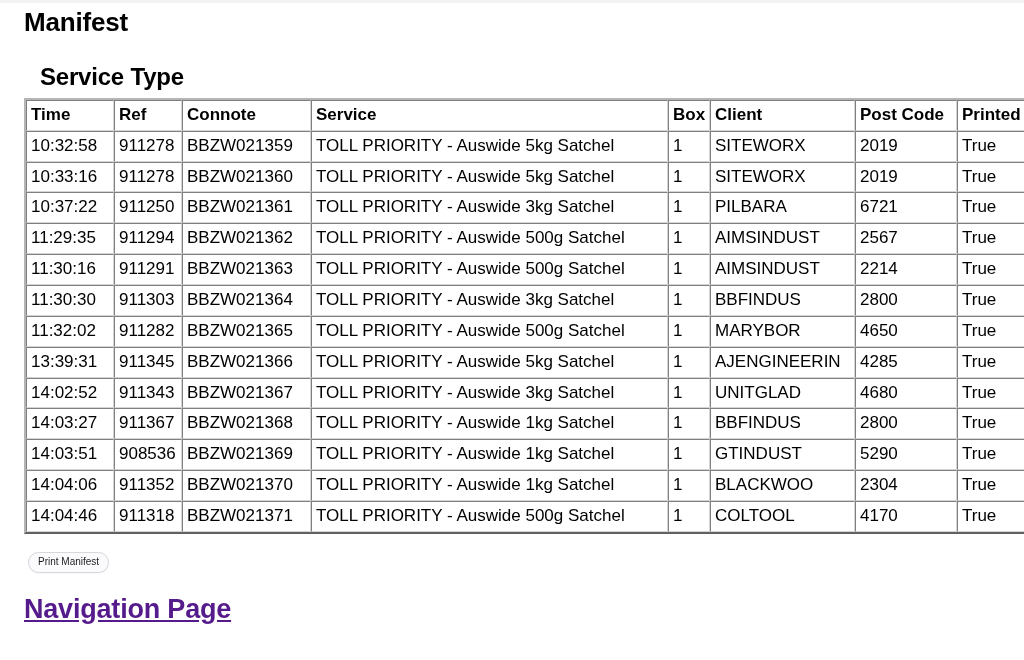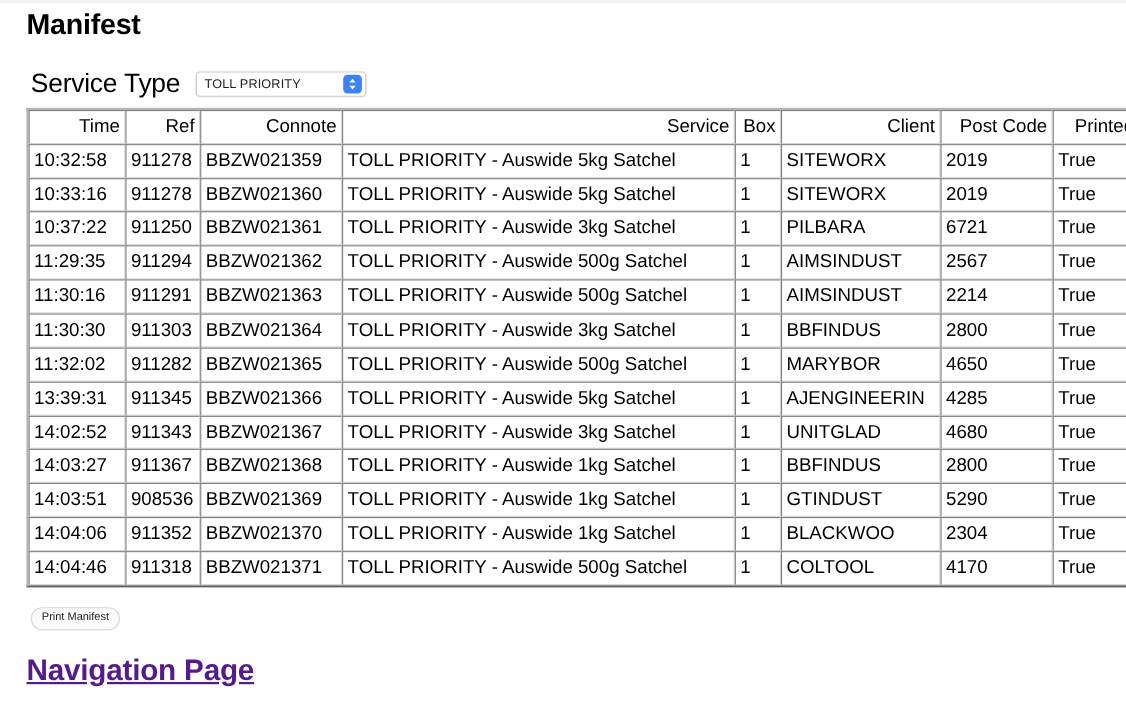--- a/index.html
+++ b/index.html
@@ -29,22 +29,22 @@
     line-height: 1.15;
   }
   .service-type-row {
     display: flex;
     align-items: center;
     margin: 22px 0 4px 2px;
     height: 34px;
   }
   h2.service-type-label {
     font-size: 24px;
-    font-weight: normal;
-    margin: 4px;
+    font-weight: bold;
+    margin: 16px;
     letter-spacing: -0.2px;
     line-height: 1.1;
   }
   .select-wrap {
     position: relative;
     margin-left: 10px;
     width: 155px;
     height: 23px;
     background: #ffffff;
     border: 1px solid #c9c9c9;
@@ -91,22 +91,22 @@
     border: 1px inset #d4d4d4;
     padding: 1px 4px;
     font-size: 17px;
     line-height: 1.58;
     height: 28px;
     box-sizing: border-box;
     overflow: hidden;
     white-space: nowrap;
   }
   table.manifest th {
-    font-weight: normal;
-    text-align: right;
+    font-weight: bold;
+    text-align: left;
   }
   table.manifest td {
     text-align: left;
     font-weight: normal;
   }
   
   col.c-time     { width: 88px; }
   col.c-ref      { width: 68px; }
   col.c-connote  { width: 129px; }
   col.c-service  { width: 357px; }
@@ -150,29 +150,20 @@
 <body>
 
 <div class="topband"></div>
 
 <div class="page">
 
   <h1 class="page-title">Manifest</h1>
 
   <div class="service-type-row">
     <h2 class="service-type-label">Service Type</h2>
-    <div class="select-wrap">
-      <span class="select-value">TOLL PRIORITY</span>
-      <span class="select-stepper">
-        <svg width="11" height="13" viewBox="0 0 11 13" aria-hidden="true">
-          <path d="M5.5 1.6 L8.3 5.0 L2.7 5.0 Z" fill="#ffffff"></path>
-          <path d="M5.5 11.4 L2.7 8.0 L8.3 8.0 Z" fill="#ffffff"></path>
-        </svg>
-      </span>
-    </div>
   </div>
 
   <table class="manifest">
     <colgroup>
       <col class="c-time">
         <col class="c-ref">
         <col class="c-connote">
         <col class="c-service">
       <col class="c-box">
         <col class="c-client">

